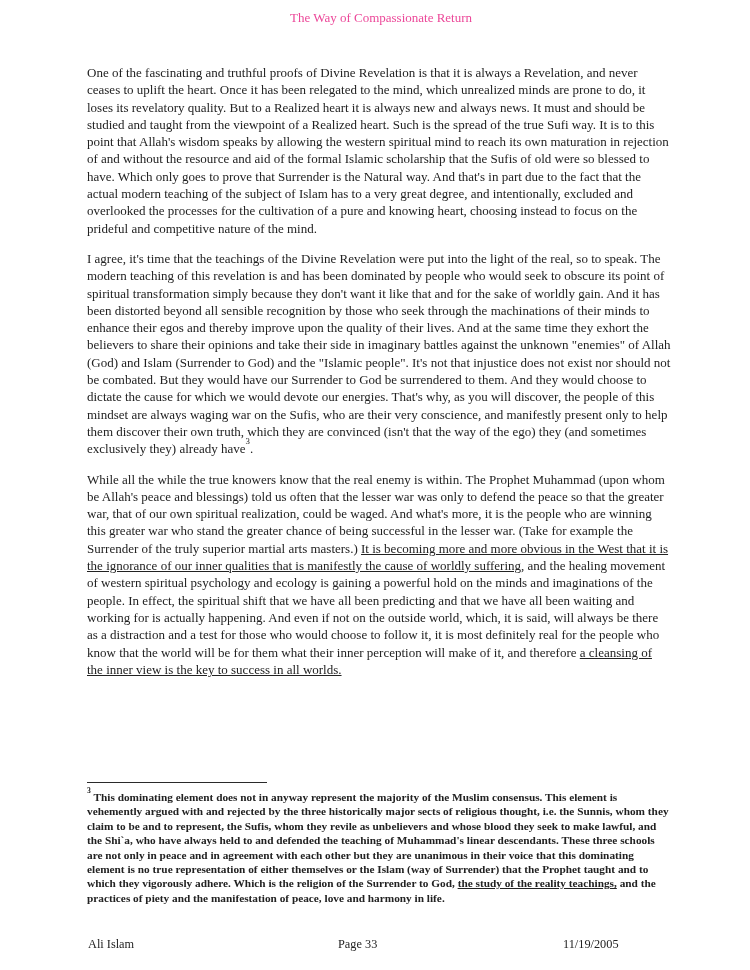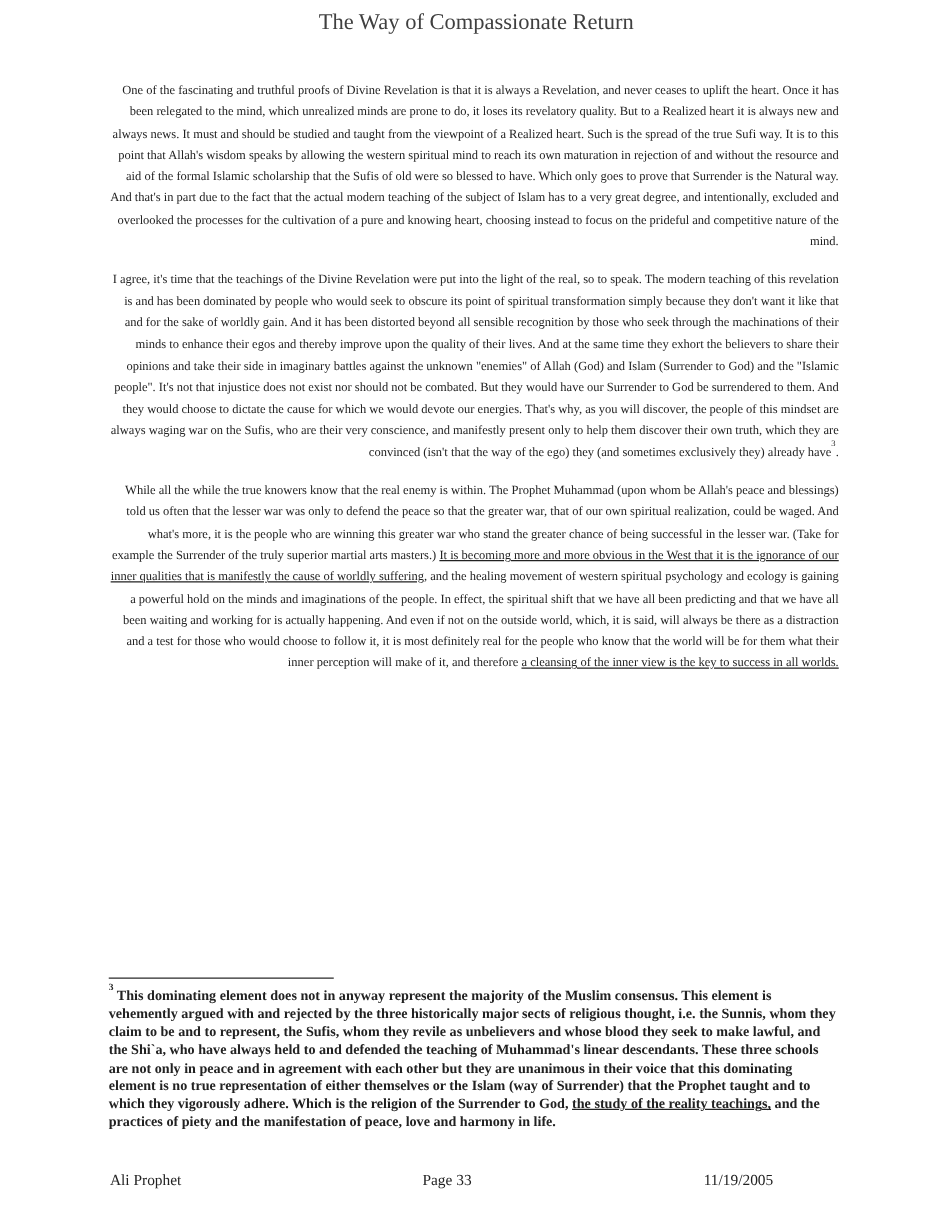--- a/index.html
+++ b/index.html
@@ -15,33 +15,33 @@
     font-family: "Liberation Serif", serif;
     color: #222222;
     overflow: hidden;
   }
   .header-title {
     position: absolute;
     top: 10px;
     left: 0;
     right: 0;
     text-align: center;
-    font-size: 18px;
+    font-size: 13px;
     line-height: 15px;
-    color: #404040;
+    color: #ec4899;
     margin-left: 12px;
   }
   .content {
     position: absolute;
     left: 87px;
     top: 64px;
     width: 584px;
-    font-size: 10px;
+    font-size: 13px;
     line-height: 17.3px;
-    text-align: right;
+    text-align: left;
   }
   .content p {
     margin: 0 0 13px 0;
     padding: 0;
   }
   .content p:last-child { margin-bottom: 16px; }
   .u { text-decoration: underline; }
   sup.fnref {
     font-size: 68%;
     line-height: 0;
@@ -90,18 +90,18 @@
     <p><span>One of the fascinating and truthful proofs of Divine Revelation is that it is always a Revelation, and never ceases to uplift the heart. Once it has been relegated to the mind, which unrealized minds are prone to do, it loses its revelatory quality. But to a Realized heart it is always new and always news. It must and should be studied and taught from the viewpoint of a Realized heart. Such is the spread of the true Sufi way. It is to this point that Allah's wisdom speaks by allowing the western spiritual mind to reach its own maturation in rejection of and without the resource and aid of the formal Islamic scholarship that the Sufis of old were so blessed to have. Which only goes to prove that Surrender is the Natural way. And that's in part due to the fact that the actual modern teaching of the subject of Islam has to a very great degree, and intentionally, excluded and overlooked the processes for the cultivation of a pure and knowing heart, choosing instead to focus on the prideful and competitive nature of the mind.</span></p>
     <p><span>I agree, it's time that the teachings of the Divine Revelation were put into the light of the real, so to speak. The modern teaching of this revelation is and has been dominated by people who would seek to obscure its point of spiritual transformation simply because they don't want it like that and for the sake of worldly gain. And it has been distorted beyond all sensible recognition by those who seek through the machinations of their minds to enhance their egos and thereby improve upon the quality of their lives. And at the same time they exhort the believers to share their opinions and take their side in imaginary battles against the unknown "enemies" of Allah (God) and Islam (Surrender to God) and the "Islamic people". It's not that injustice does not exist nor should not be combated. But they would have our Surrender to God be surrendered to them. And they would choose to dictate the cause for which we would devote our energies. That's why, as you will discover, the people of this mindset are always waging war on the Sufis, who are their very conscience, and manifestly present only to help them discover their own truth, which they are convinced (isn't that the way of the ego) they (and sometimes exclusively they) already have</span><sup class="fnref">3</sup><span>.</span></p>
     <p><span>While all the while the true knowers know that the real enemy is within. The Prophet Muhammad (upon whom be Allah's peace and blessings) told us often that the lesser war was only to defend the peace so that the greater war, that of our own spiritual realization, could be waged. And what's more, it is the people who are winning this greater war who stand the greater chance of being successful in the lesser war. (Take for example the Surrender of the truly superior martial arts masters.) </span><span class="u">It is becoming more and more obvious in the West that it is the ignorance of our inner qualities that is manifestly the cause of worldly suffering</span><span>, and the healing movement of western spiritual psychology and ecology is gaining a powerful hold on the minds and imaginations of the people. In effect, the spiritual shift that we have all been predicting and that we have all been waiting and working for is actually happening. And even if not on the outside world, which, it is said, will always be there as a distraction and a test for those who would choose to follow it, it is most definitely real for the people who know that the world will be for them what their inner perception will make of it, and therefore </span><span class="u">a cleansing of the inner view is the key to success in all worlds.</span></p>
   </div>
 
   <div class="footnote-sep"></div>
 
   <div class="footnote"><sup class="fnref">3</sup><span> This dominating element does not in anyway represent the majority of the Muslim consensus. This element is vehemently argued with and rejected by the three historically major sects of religious thought, i.e. the Sunnis, whom they claim to be and to represent, the Sufis, whom they revile as unbelievers and whose blood they seek to make lawful, and the Shi`a, who have always held to and defended the teaching of Muhammad's linear descendants. These three schools are not only in peace and in agreement with each other but they are unanimous in their voice that this dominating element is no true representation of either themselves or the Islam (way of Surrender) that the Prophet taught and to which they vigorously adhere. Which is the religion of the Surrender to God, </span><span class="u">the study of the reality teachings,</span><span> and the practices of piety and the manifestation of peace, love and harmony in life.</span></div>
 
   <div class="footer">
-    <span class="author">Ali Prophet</span>
+    <span class="author">Ali Islam</span>
     <span class="pagenum">Page 33</span>
     <span class="date">11/19/2005</span>
   </div>
 
 </div>
 
 </body></html>

